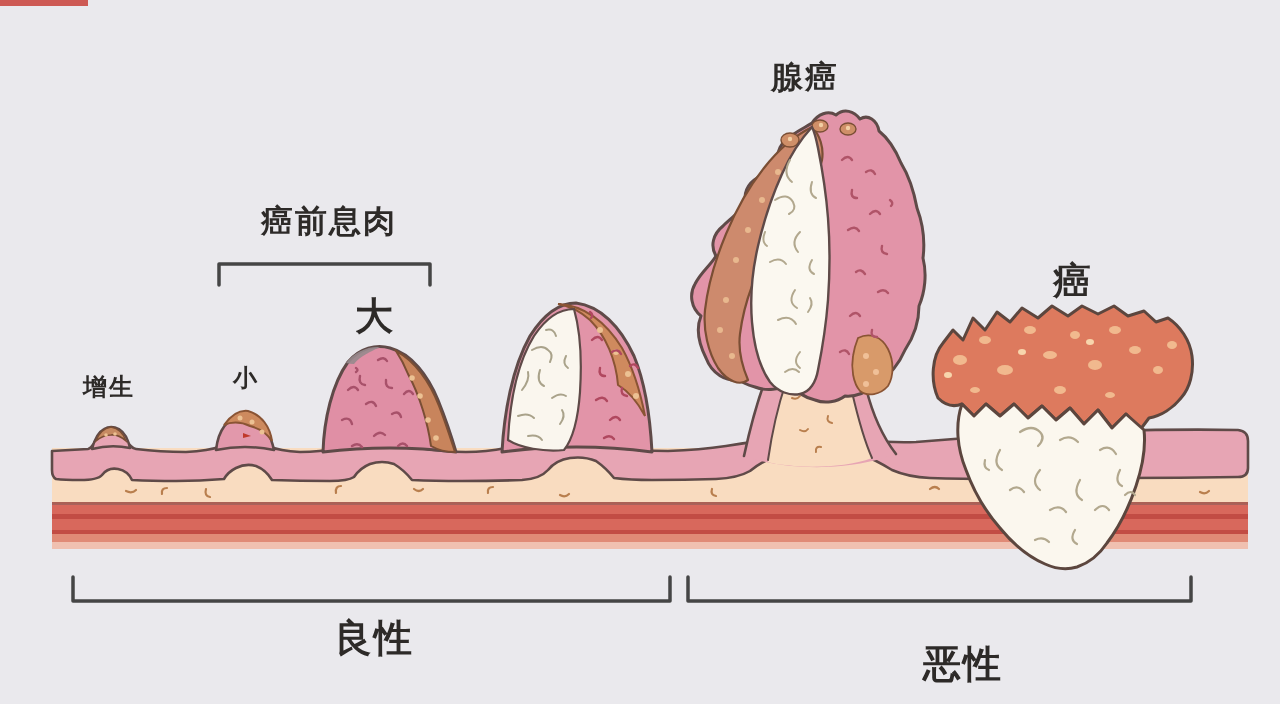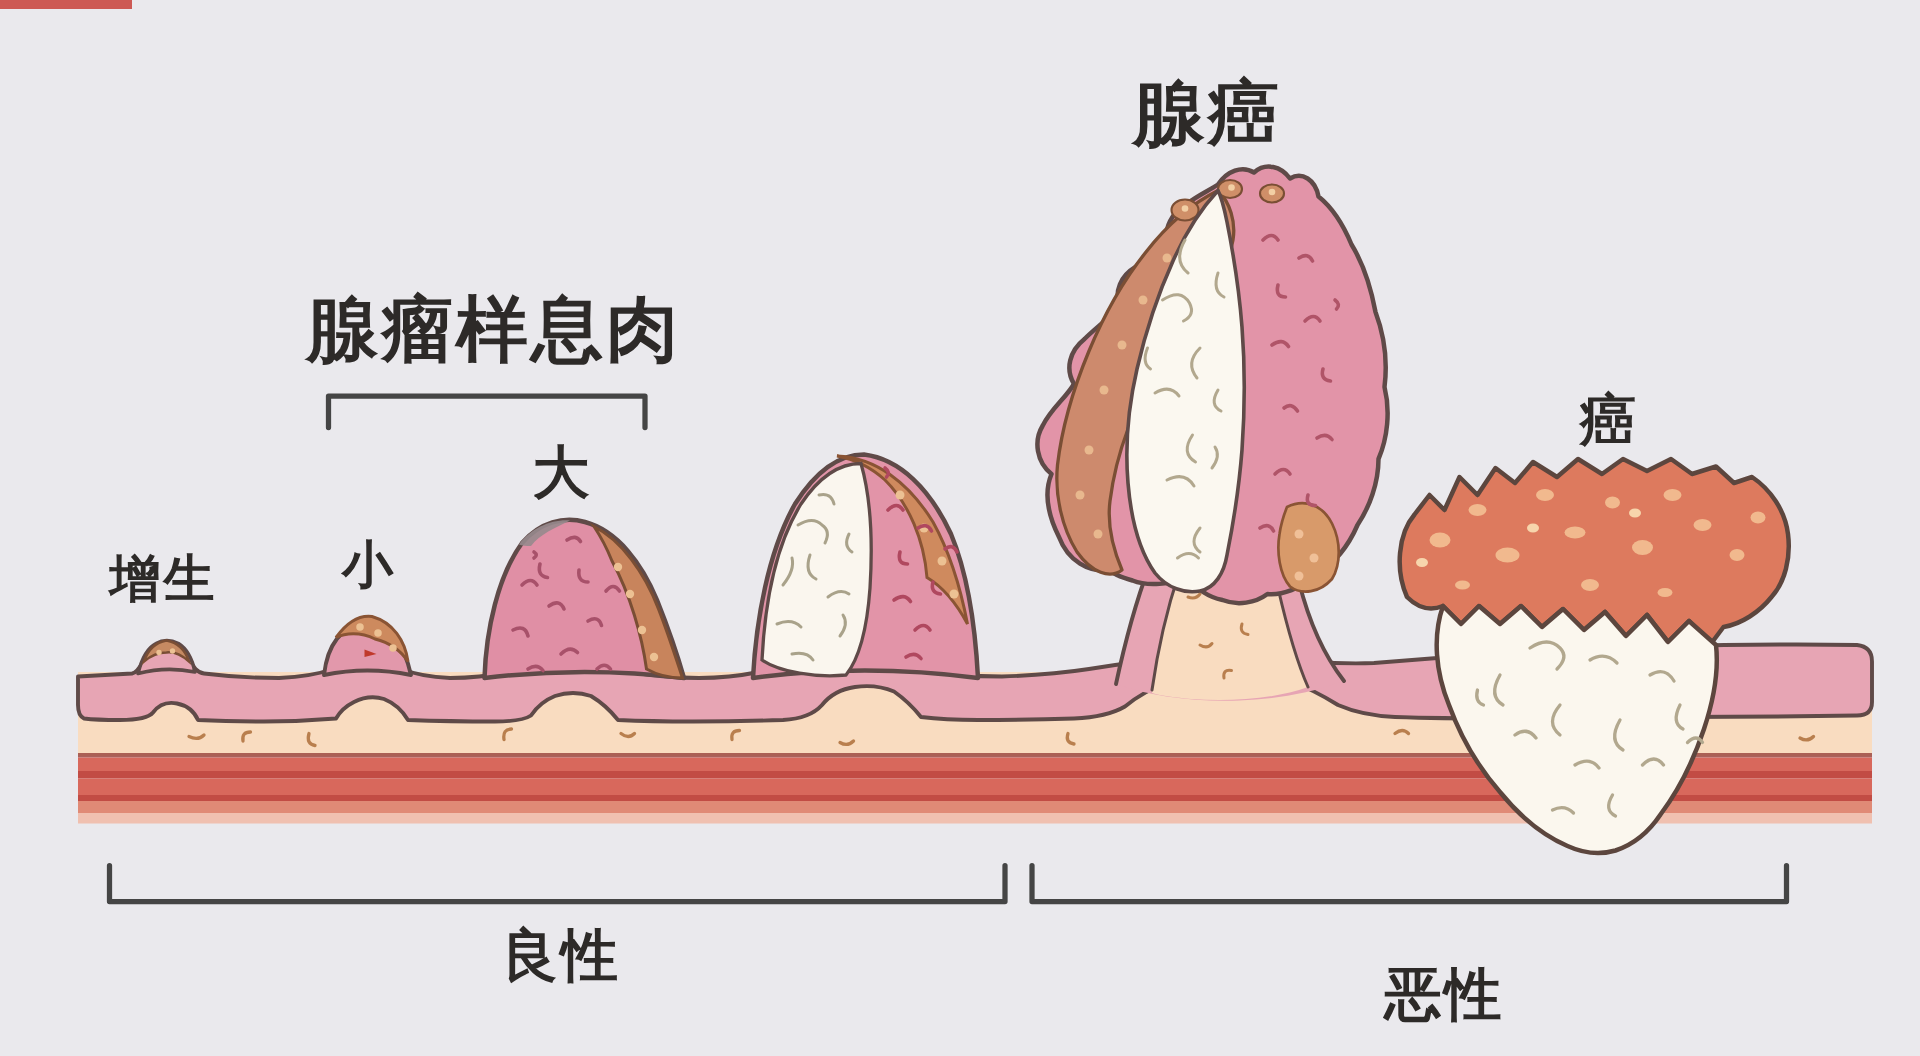--- a/index.html
+++ b/index.html
@@ -16,22 +16,22 @@
   .scene svg{position:absolute;left:0;top:0;}
   .lbl{
     position:absolute;
     transform:translate(-50%,-50%);
     color:#2d2a28;
     font-weight:bold;
     white-space:nowrap;
     letter-spacing:2px;
     line-height:1;
   }
-  .s34{font-size:34px;}
-  .s36{font-size:48px;}
+  .s34{font-size:24px;}
+  .s36{font-size:32px;}
   .s38{font-size:38px;}
   .s33{font-size:33px;}
 </style>
 </head>
 <body>
 
 <div class="scene">
 
 <svg width="1280" height="704" viewBox="0 0 1280 704">
 
@@ -316,19 +316,19 @@
   <g stroke="#454545" stroke-width="3.5" fill="none" stroke-linecap="round" stroke-linejoin="round">
     <path d="M 219 285 L 219 264 L 430 264 L 430 285"></path>
     <path d="M 73 577 L 73 601 L 670 601 L 670 577"></path>
     <path d="M 688 577 L 688 601 L 1191 601 L 1191 577"></path>
   </g>
 </svg>
 
   <div class="lbl s34" style="left:109px;top:387px;">增生</div>
   <div class="lbl s34" style="left:246px;top:378px;">小</div>
   <div class="lbl s38" style="left:375px;top:316px;">大</div>
-  <div class="lbl s36" style="left:329px;top:221px;">腺瘤样息肉</div>
+  <div class="lbl s36" style="left:329px;top:221px;">癌前息肉</div>
   <div class="lbl s36" style="left:805px;top:77px;">腺癌</div>
   <div class="lbl s38" style="left:1073px;top:281px;">癌</div>
   <div class="lbl s38" style="left:374px;top:638px;text-align:right;">良性</div>
   <div class="lbl s38" style="left:963px;top:636px;margin-top:28px;">恶性</div>
 
 </div>
 
 </body></html>

